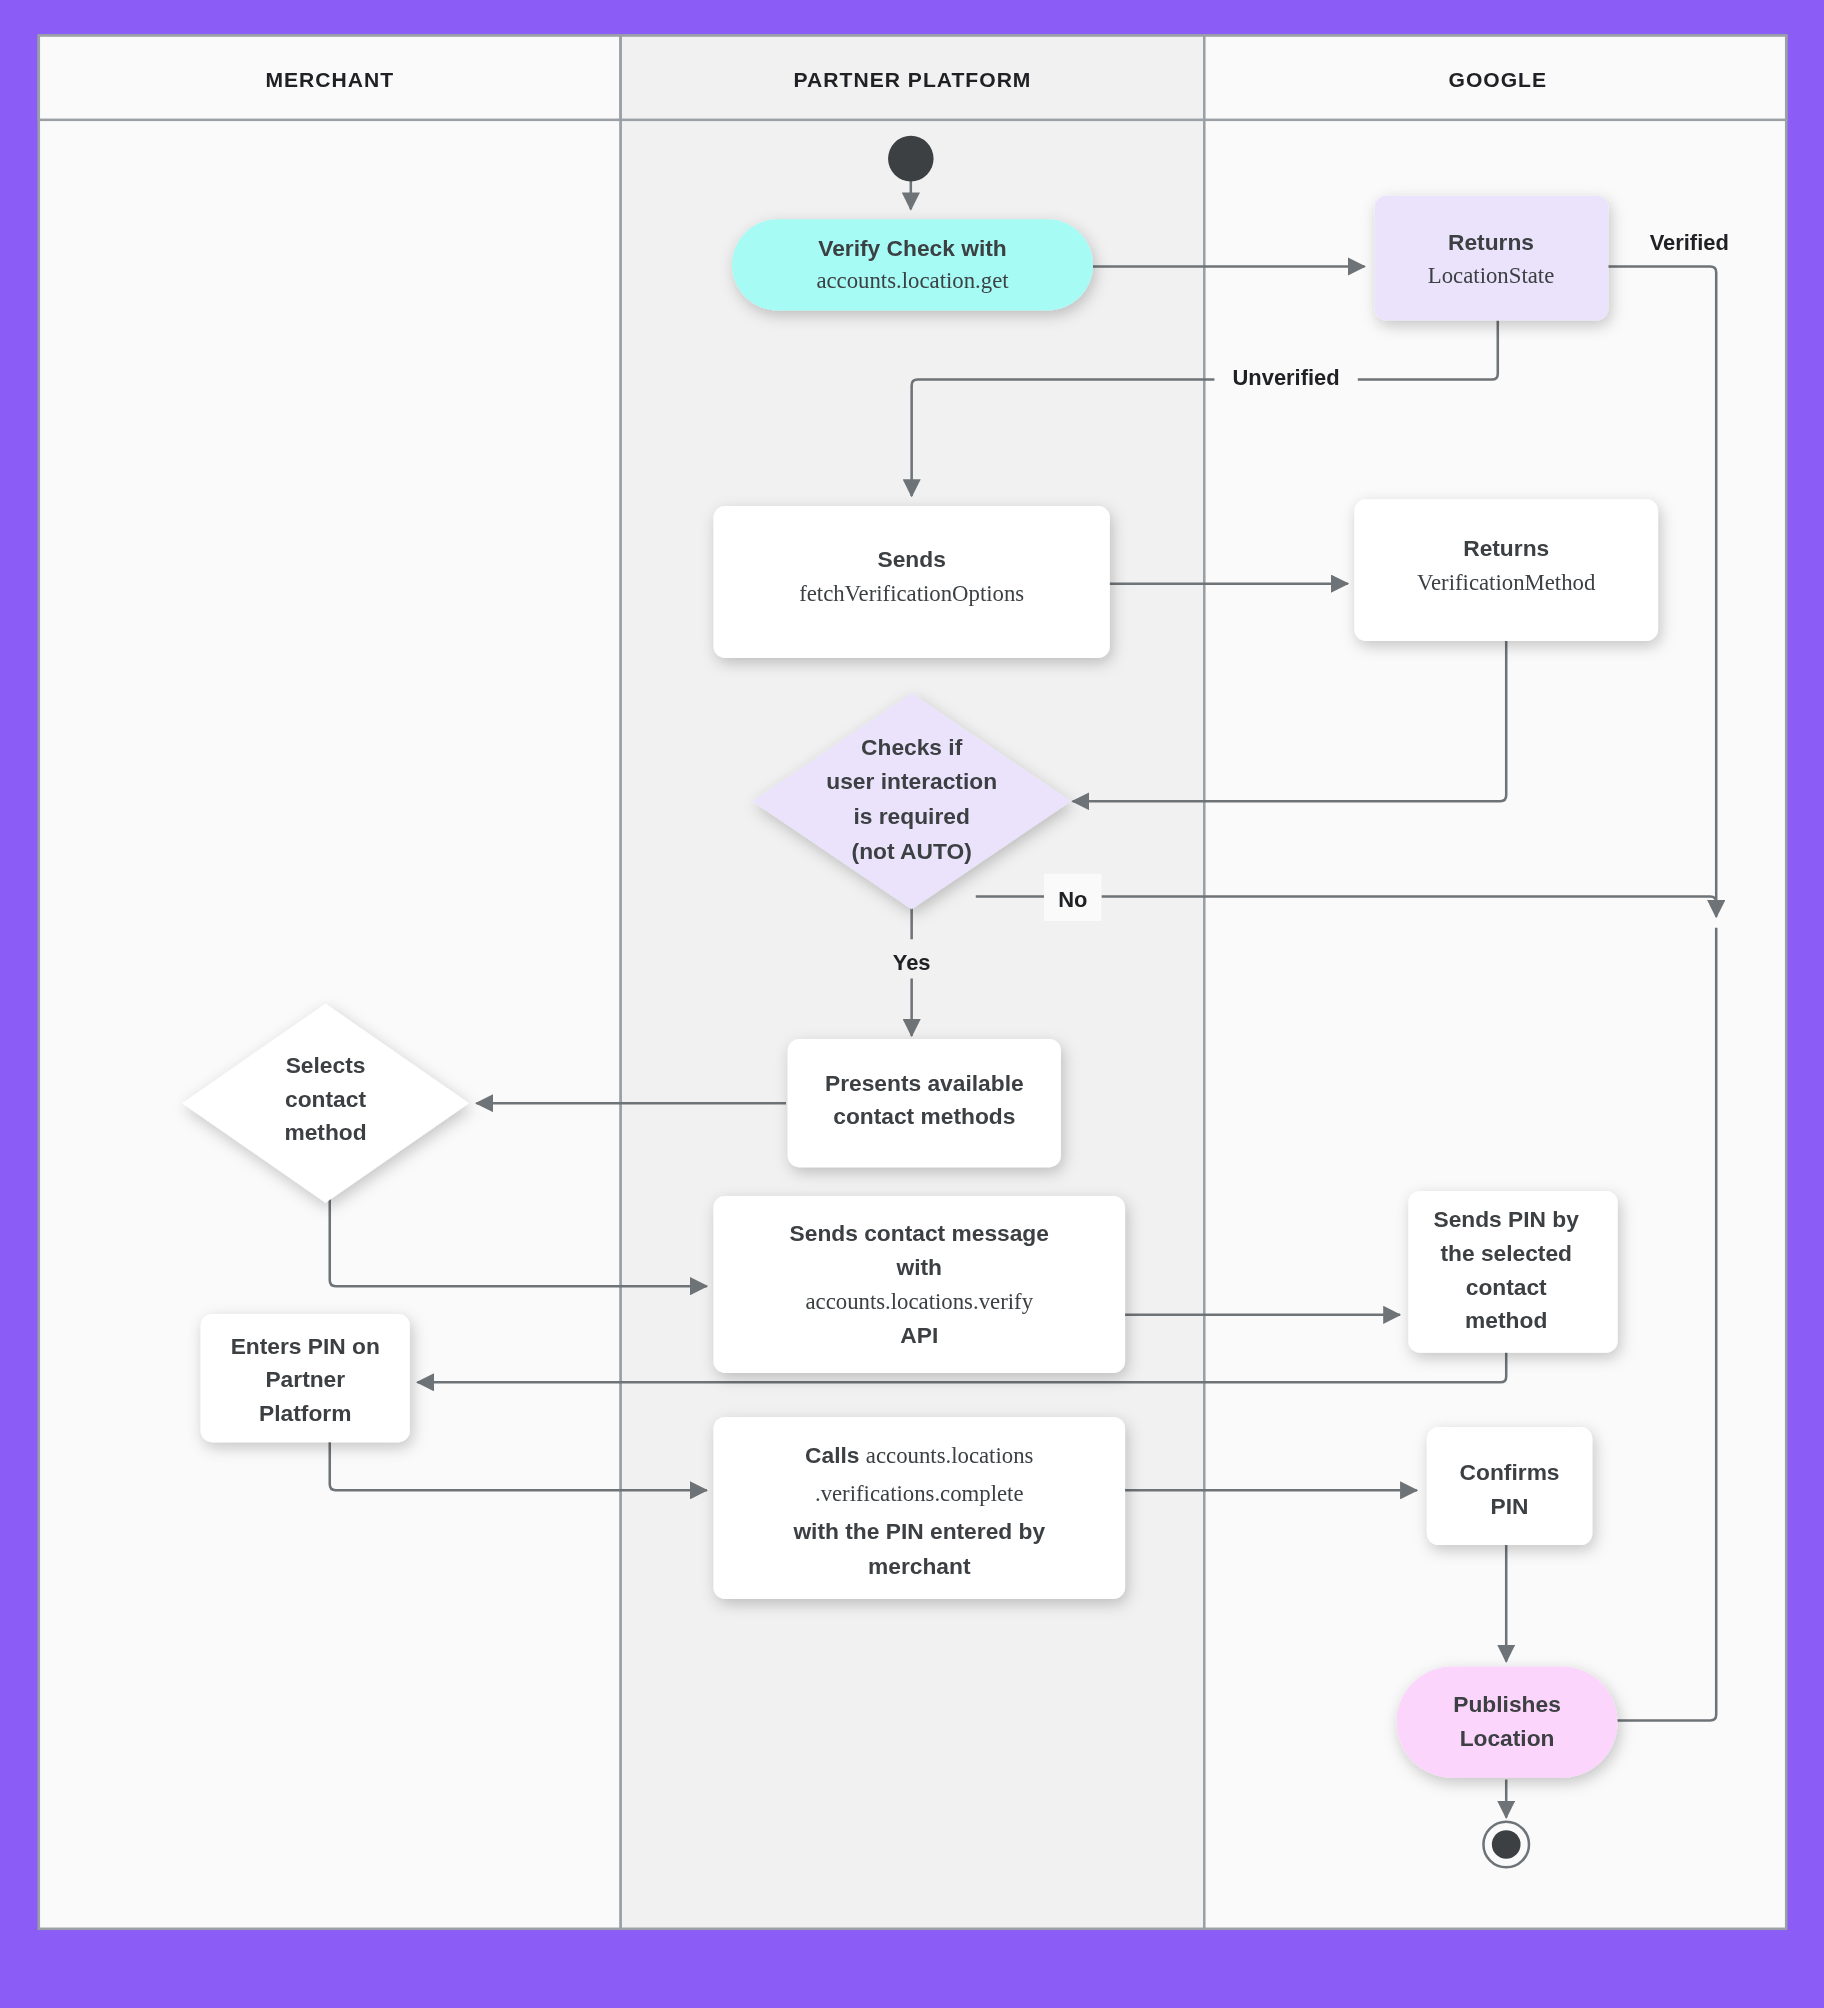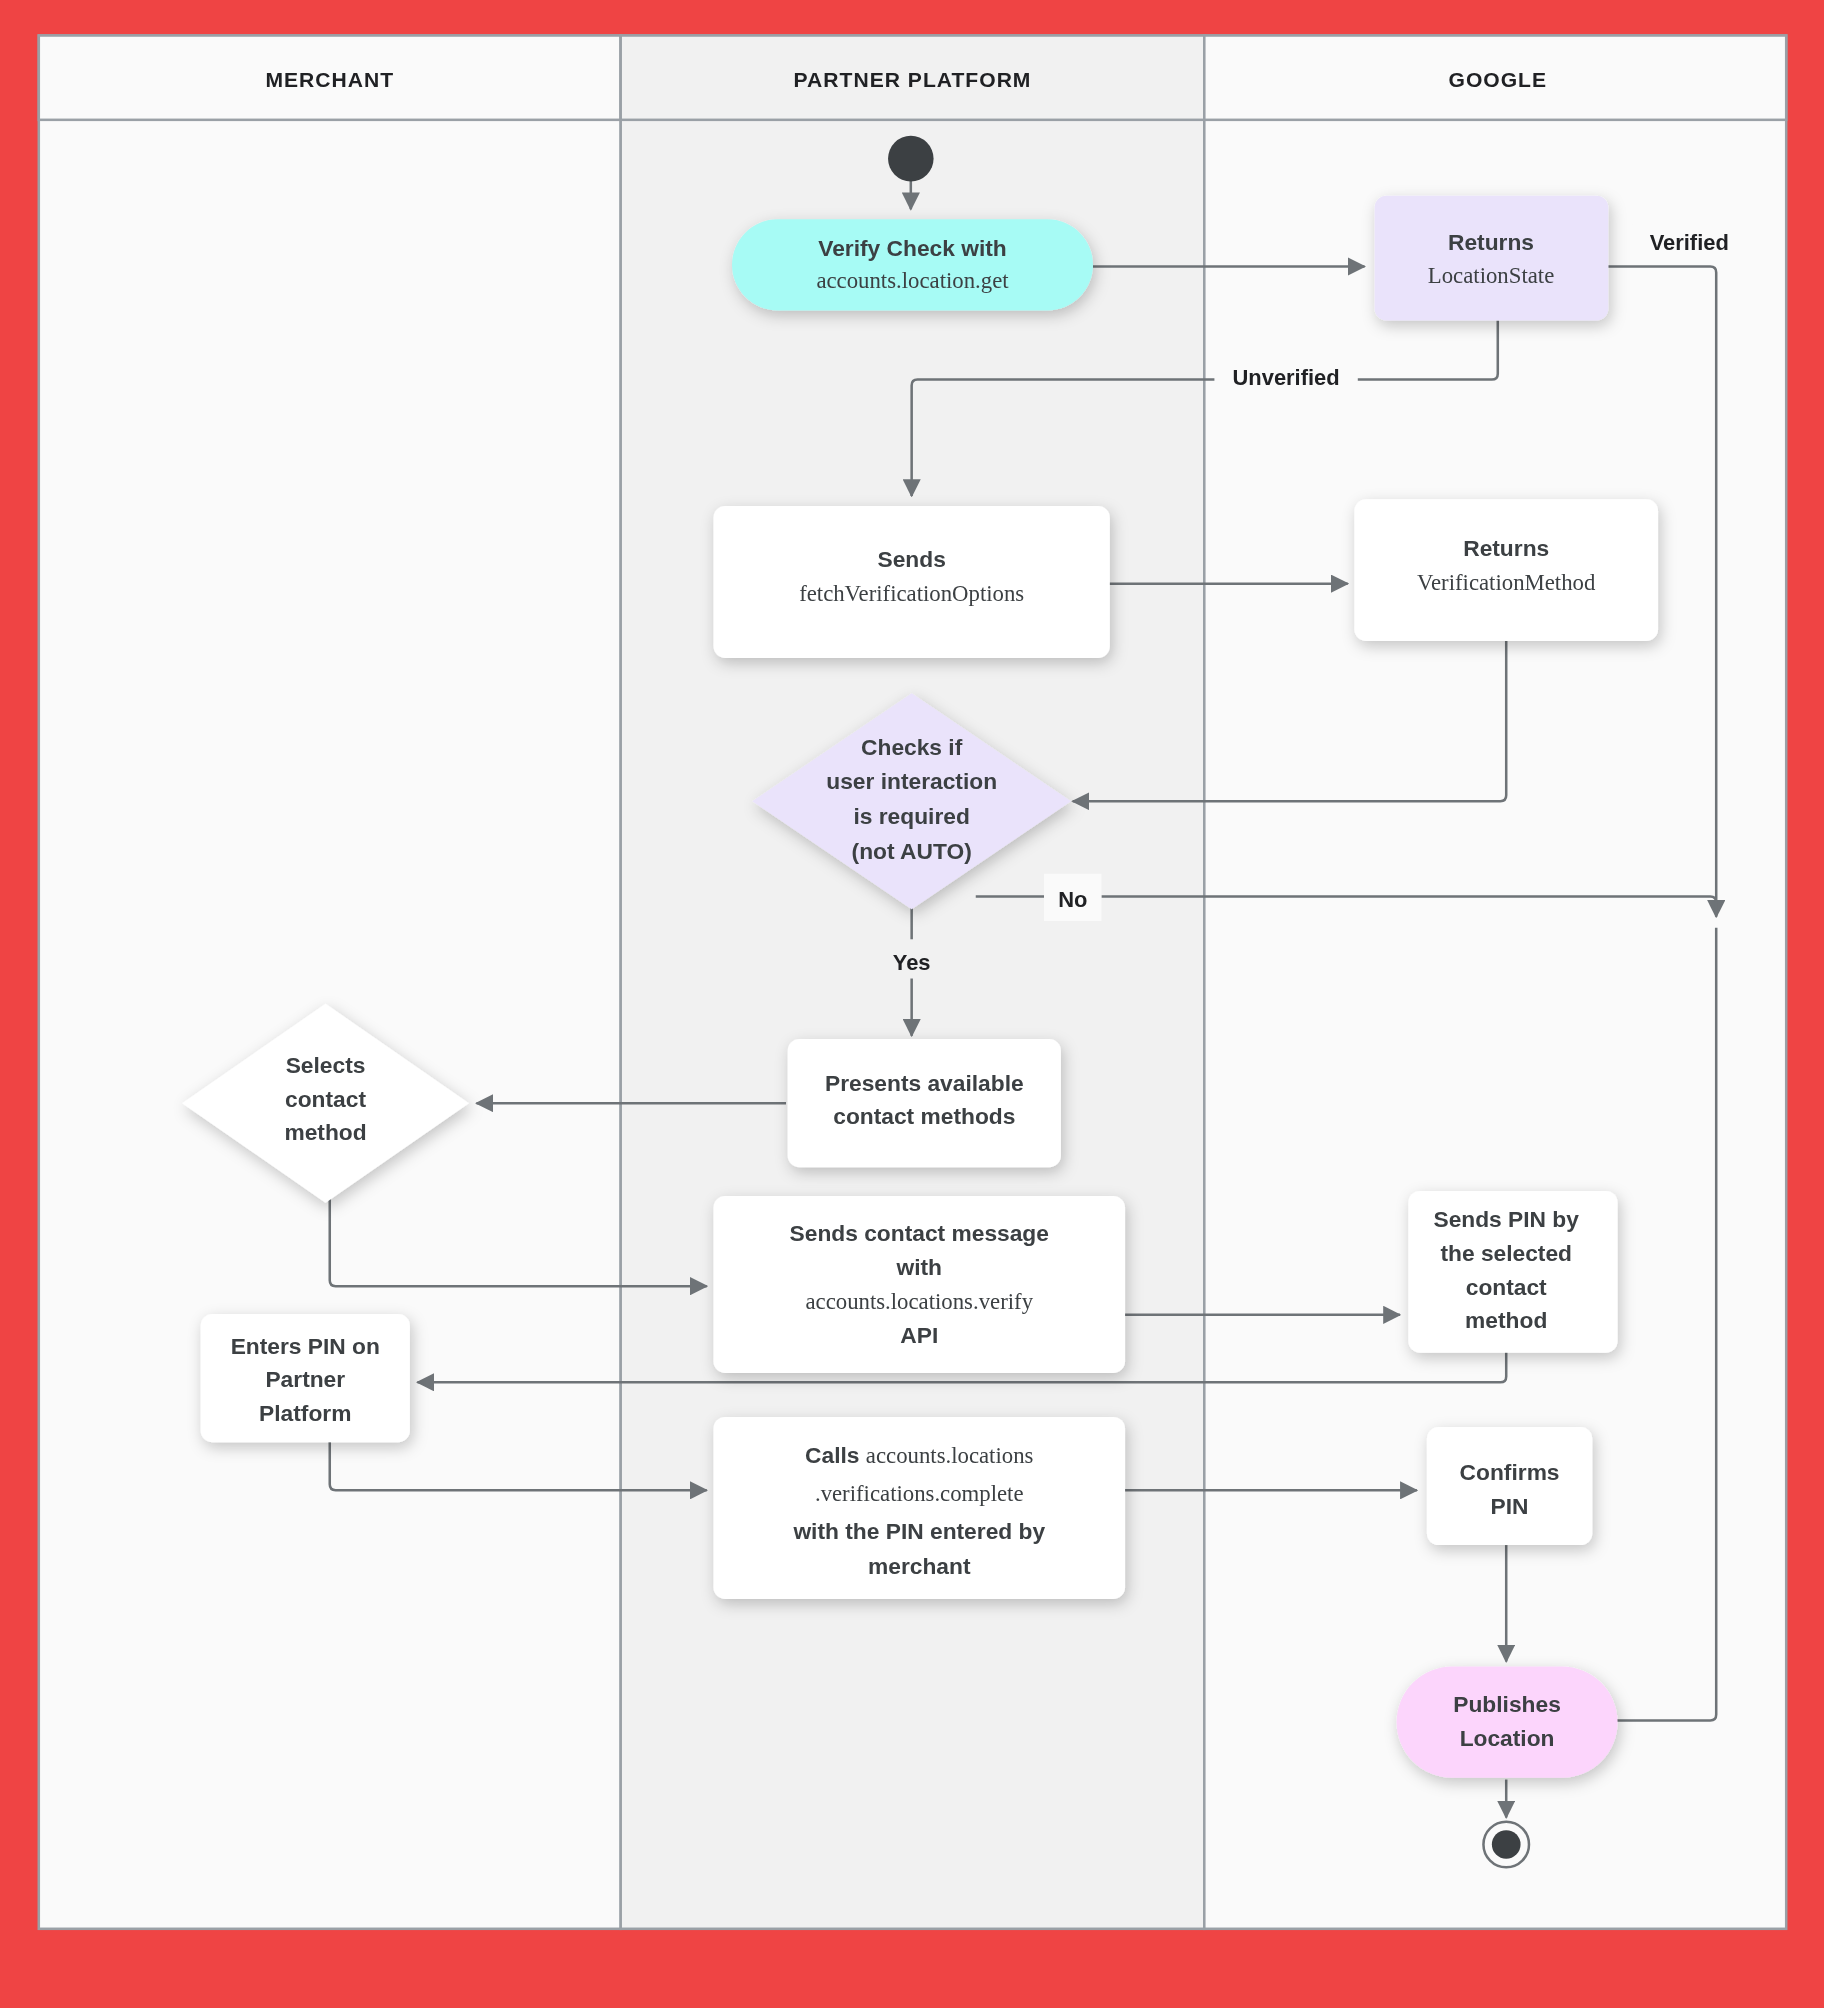--- a/index.html
+++ b/index.html
@@ -5,21 +5,21 @@
   html, body {
     margin: 0;
     padding: 0;
     background: #fafafa;
     font-family: "Liberation Sans", sans-serif;
   }
   #stage {
     position: relative;
     width: 1825px;
     height: 2009px;
-    background: #ef4444;
+    background: #8b5cf6;
     overflow: hidden;
   }
   svg#diagram {
     position: absolute;
     left: 0;
     top: 0;
     width: 1825px;
     height: 2009px;
     display: block;
   }

